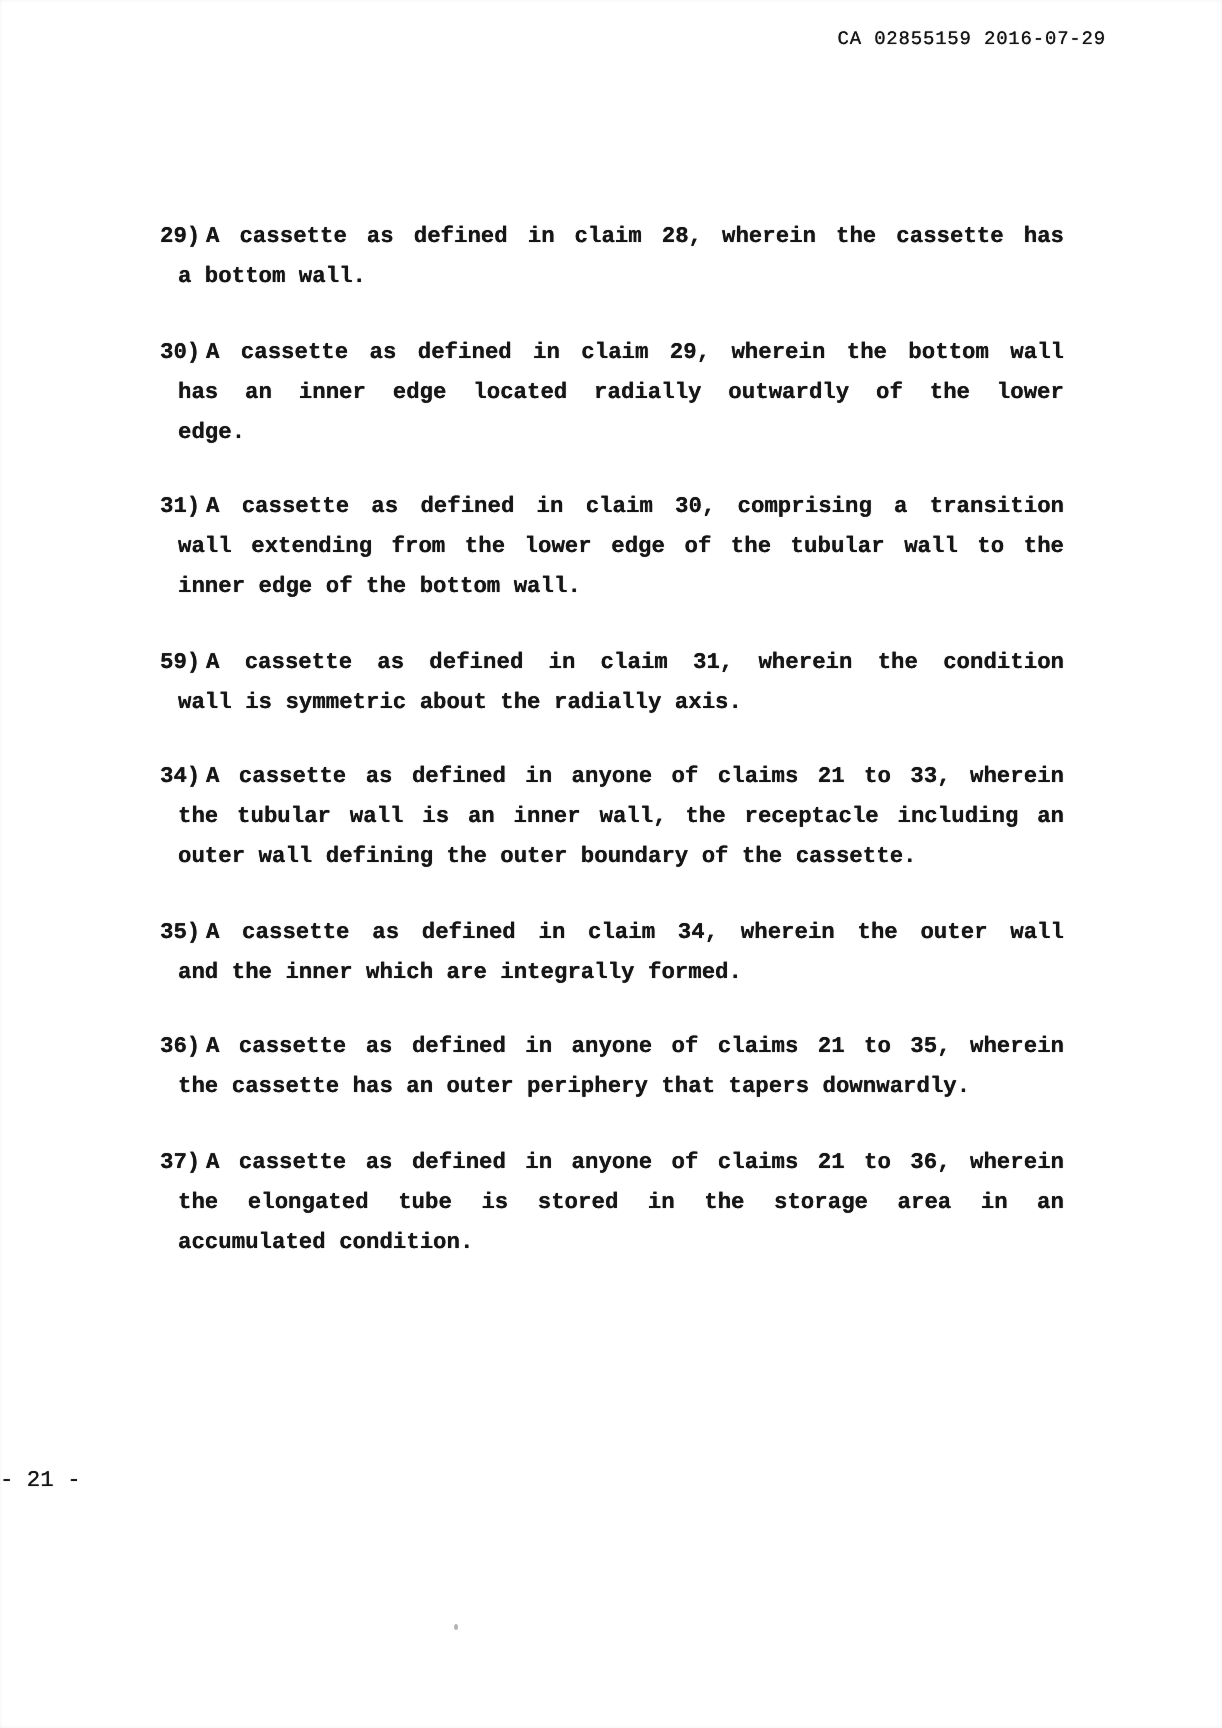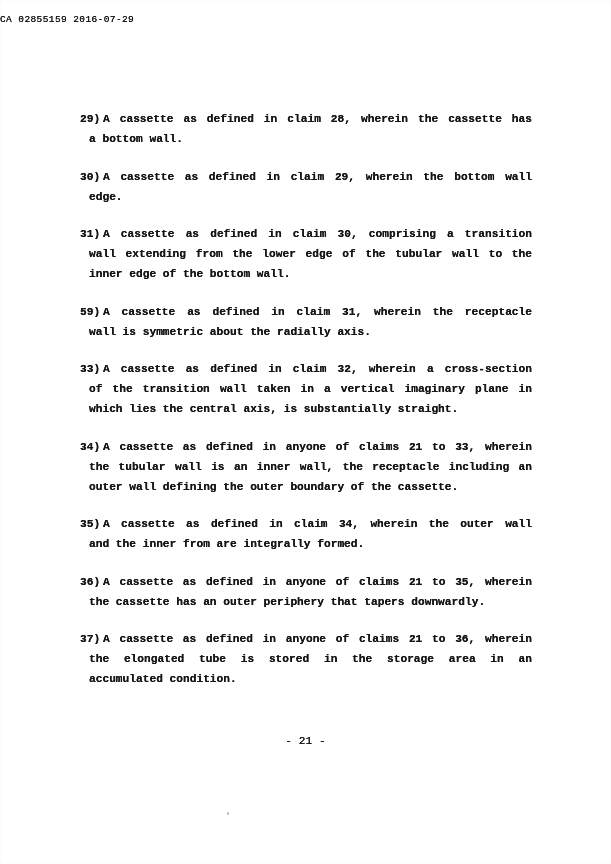--- a/index.html
+++ b/index.html
@@ -15,21 +15,21 @@
     overflow: hidden;
     font-family: "Liberation Mono", "DejaVu Sans Mono", monospace;
     color: #161616;
     box-shadow: inset 0 0 2px rgba(0,0,0,0.06);
   }
   .doc-header {
     position: absolute;
     top: 14px;
     left: 0;
     width: 553px;
-    text-align: left;
+    text-align: right;
     font-size: 9.5px;
     line-height: 12px;
     letter-spacing: 0.4px;
     text-shadow: 0 0 0.4px currentColor;
     white-space: pre;
   }
   .claims {
     position: absolute;
     left: 80px;
     top: 109px;
@@ -58,21 +58,21 @@
     padding-left: 14px;
   }
   .line.last {
     text-align-last: left;
   }
   .doc-footer {
     position: absolute;
     top: 731px;
     left: 0;
     width: 611px;
-    text-align: center;
+    text-align: left;
     font-size: 11.2px;
     line-height: 20px;
     text-shadow: 0 0 0.4px currentColor;
     white-space: pre;
   }
   .speck {
     position: absolute;
     left: 227px;
     top: 812px;
     width: 2px;
@@ -93,64 +93,57 @@
     <div class="claim-body">
           <div class="line first">A cassette as defined in claim 28, wherein the cassette has</div>
           <div class="line last">a bottom wall.</div>
         </div>
   </div>
 
   <div class="claim">
     <span class="claim-num">30)</span>
     <div class="claim-body">
           <div class="line first">A cassette as defined in claim 29, wherein the bottom wall</div>
+          <div class="line">has an inner edge located radially outwardly of the lower</div>
           <div class="line last">edge.</div>
         </div>
   </div>
 
   <div class="claim">
     <span class="claim-num">31)</span>
     <div class="claim-body">
           <div class="line first">A cassette as defined in claim 30, comprising a transition</div>
           <div class="line">wall extending from the lower edge of the tubular wall to the</div>
           <div class="line last">inner edge of the bottom wall.</div>
         </div>
   </div>
 
   <div class="claim">
     <span class="claim-num">59)</span>
     <div class="claim-body">
-          <div class="line first">A cassette as defined in claim 31, wherein the receptacle</div>
+          <div class="line first">A cassette as defined in claim 31, wherein the condition</div>
           <div class="line last">wall is symmetric about the radially axis.</div>
         </div>
   </div>
 
-  <div class="claim">
-    <span class="claim-num">33)</span>
-    <div class="claim-body">
-          <div class="line first">A cassette as defined in claim 32, wherein a cross-section</div>
-          <div class="line">of the transition wall taken in a vertical imaginary plane in</div>
-          <div class="line last">which lies the central axis, is substantially straight.</div>
-        </div>
-  </div>
 
   <div class="claim">
     <span class="claim-num">34)</span>
     <div class="claim-body">
           <div class="line first">A cassette as defined in anyone of claims 21 to 33, wherein</div>
           <div class="line">the tubular wall is an inner wall, the receptacle including an</div>
           <div class="line last">outer wall defining the outer boundary of the cassette.</div>
         </div>
   </div>
 
   <div class="claim">
     <span class="claim-num">35)</span>
     <div class="claim-body">
           <div class="line first">A cassette as defined in claim 34, wherein the outer wall</div>
-          <div class="line last">and the inner from are integrally formed.</div>
+          <div class="line last">and the inner which are integrally formed.</div>
         </div>
   </div>
 
   <div class="claim">
     <span class="claim-num">36)</span>
     <div class="claim-body">
           <div class="line first">A cassette as defined in anyone of claims 21 to 35, wherein</div>
           <div class="line last">the cassette has an outer periphery that tapers downwardly.</div>
         </div>
   </div>

